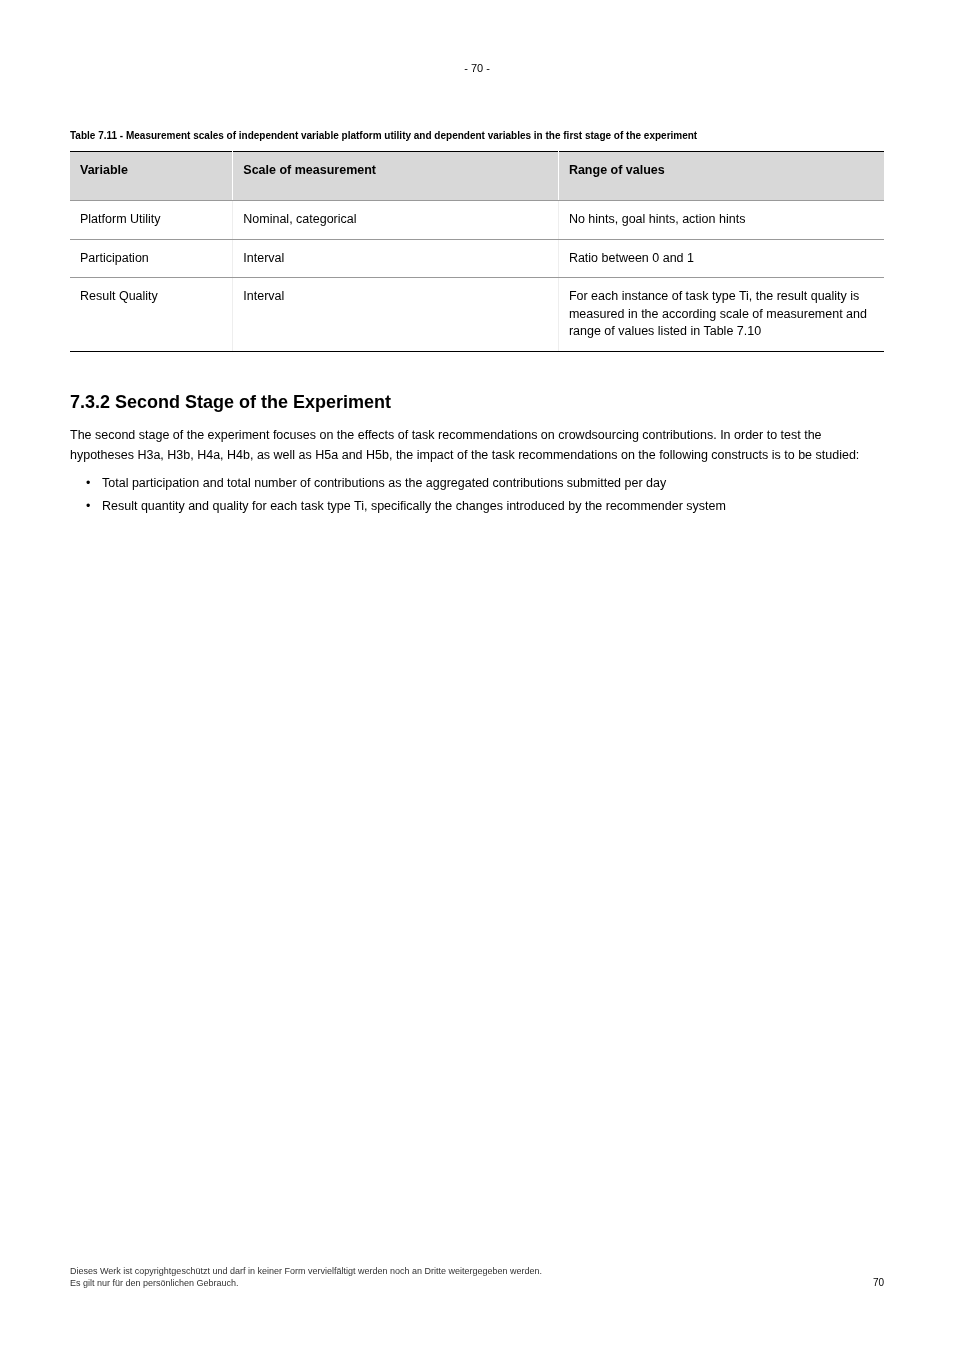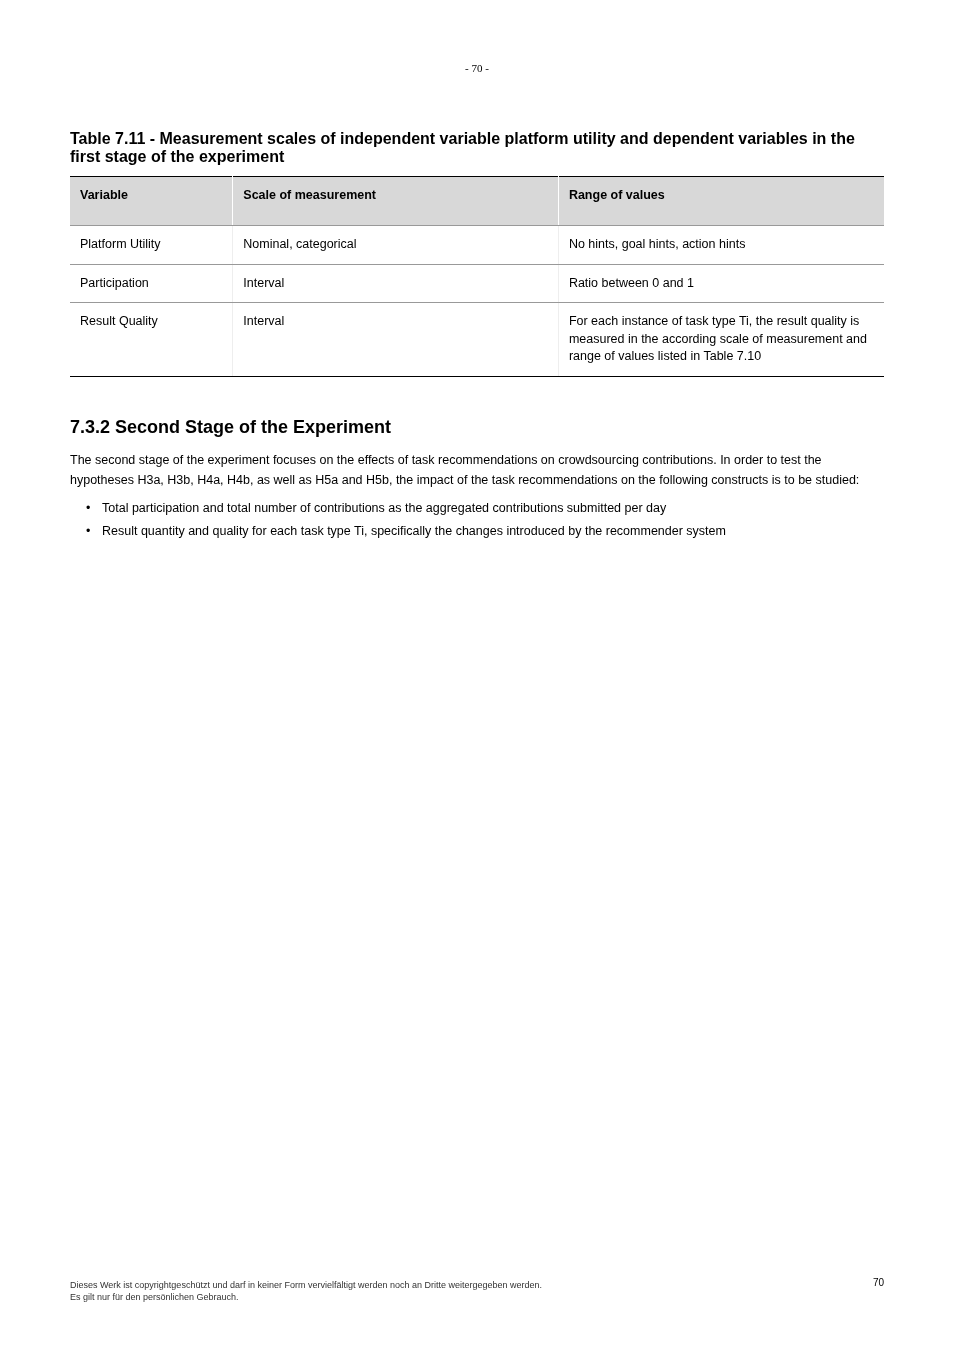--- a/index.html
+++ b/index.html
@@ -11,33 +11,32 @@
       padding: 70px;
       position: relative;
     }
     .page-num-top {
       position: absolute;
       top: 62px;
       left: 50%;
       transform: translateX(-50%);
       font-size: 11px;
       color: #000;
-      font-family: Liberation Serif, serif;
     }
     .content {
       margin-top: 60px;
     }
     .intro {
       font-size: 12.5px;
       line-height: 1.6;
       margin-bottom: 20px;
     }
     .intro .emph { font-style: italic; }
     .table-title {
-      font-size: 16px;
+      font-size: 10px;
       font-weight: bold;
       margin-bottom: 10px;
     }
     table {
       width: 100%;
       border-collapse: collapse;
       font-size: 12.5px;
     }
     thead th {
       background: #d8d8d8;
@@ -88,21 +87,21 @@
       position: relative;
       margin-bottom: 3px;
     }
     ul.bullets li::before {
       content: "•";
       position: absolute;
       left: -16px;
     }
     .footer-left {
       position: absolute;
-      bottom: 46px;
+      bottom: 60px;
       left: 70px;
       font-size: 9px;
       color: #333;
       line-height: 1.4;
     }
     .footer-right {
       position: absolute;
       bottom: 62px;
       right: 70px;
       font-size: 10px;

